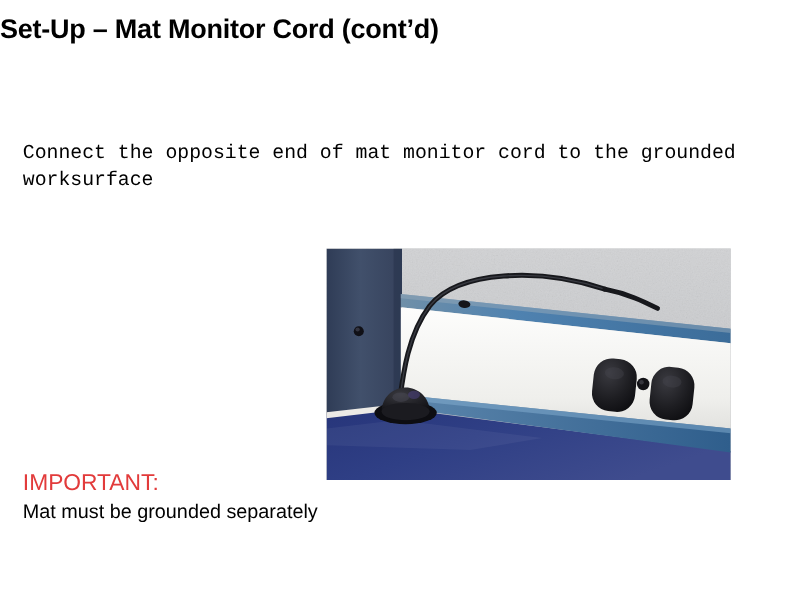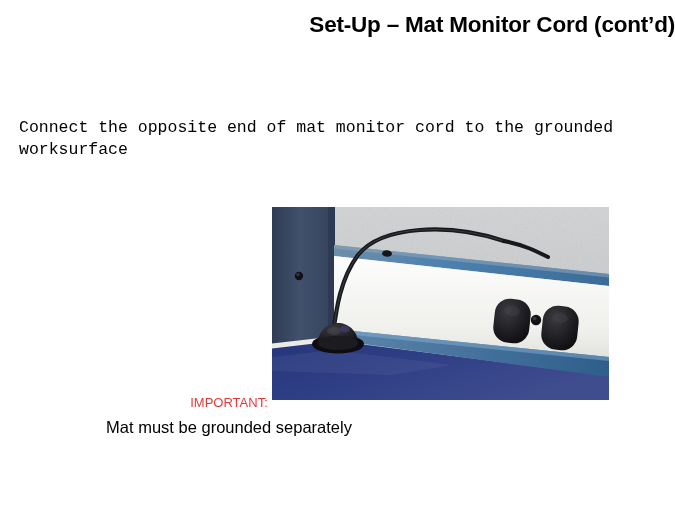--- a/index.html
+++ b/index.html
@@ -23,21 +23,21 @@
     height: 506px;
     background: #ffffff;
   }
 
   
   #slide-title {
     position: absolute;
     left: 0;
     top: 12px;
     width: 675px;
-    text-align: right;
+    text-align: left;
     font-size: 22.5px;
     font-weight: bold;
     color: #000000;
     letter-spacing: -0.2px;
     white-space: nowrap;
   }
 
   
   #body-text {
     position: absolute;
@@ -51,33 +51,31 @@
   }
 
   
   #note-block {
     position: absolute;
     left: 19px;
     top: 392px;
     width: 420px;
   }
   #note-important {
-    font-size: 13px;
+    font-size: 19px;
     line-height: 21px;
     color: #e23b3b;
     display: block;
-    text-align: center;
   }
   #note-body {
     font-size: 16.5px;
     line-height: 22px;
     color: #000000;
     display: block;
     margin-top: 3px;
-    text-align: center;
   }
 
   
   #photo {
     position: absolute;
     left: 272px;
     top: 207px;
     width: 337px;
     height: 193px;
     overflow: hidden;

